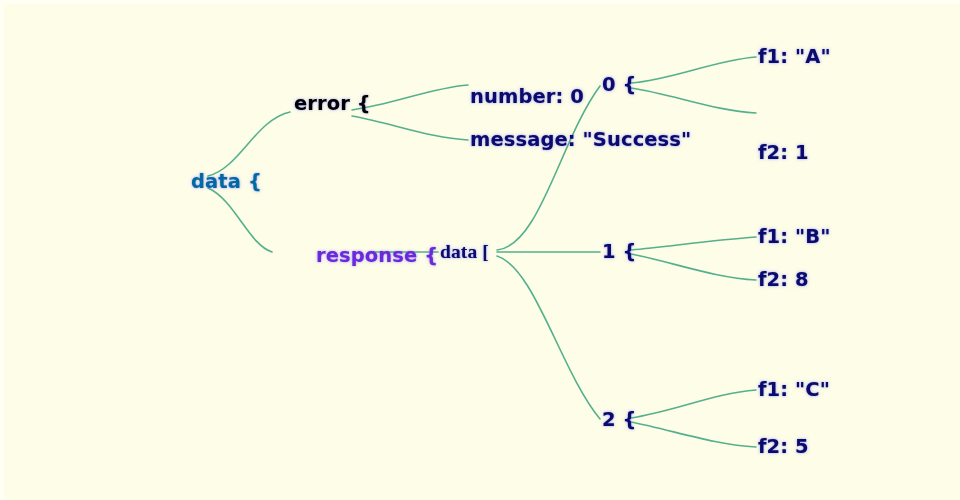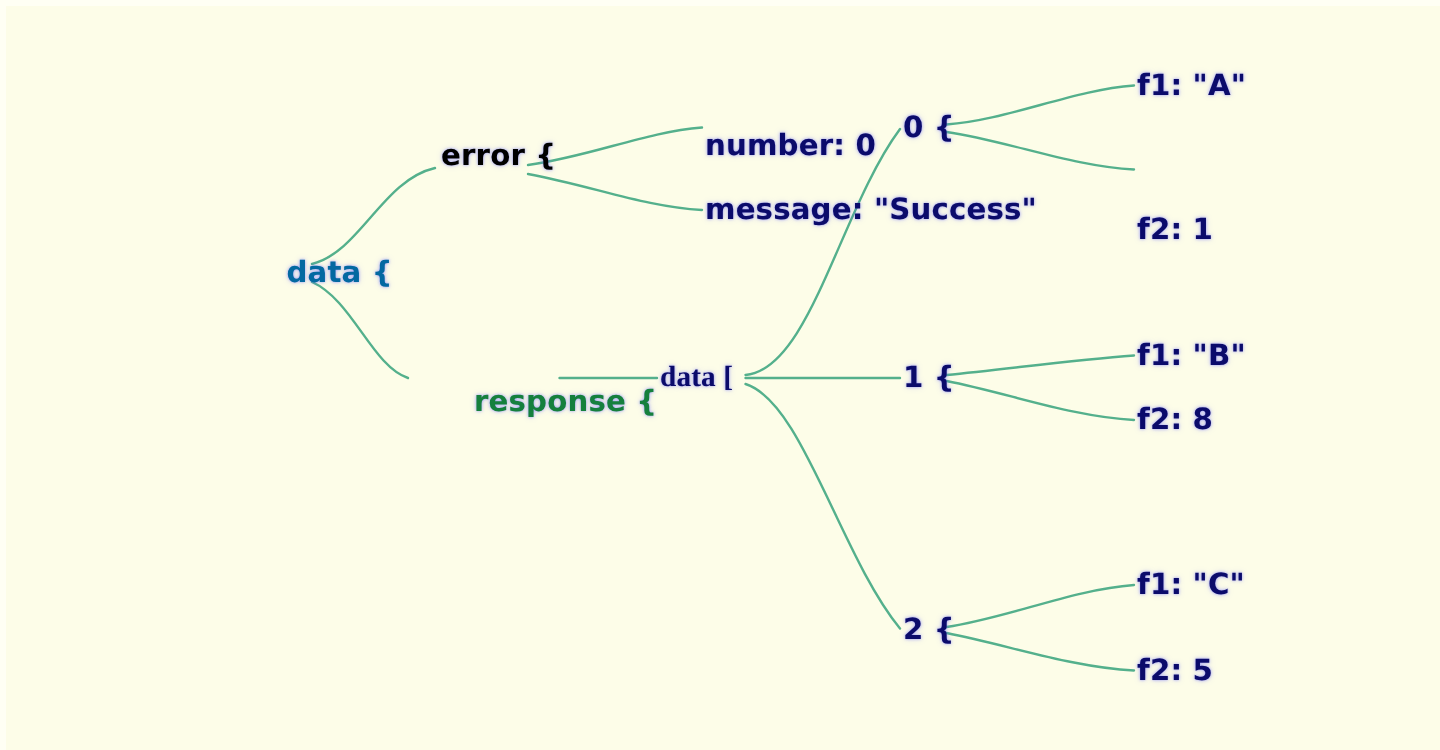--- a/index.html
+++ b/index.html
@@ -72,21 +72,21 @@
       <path class="edge" d="M 631 254 C 672 262 715 278 756 280" stroke="#54b08c"></path>
       <path class="edge" d="M 631 418 C 672 412 715 393 756 390" stroke="#54b08c"></path>
       <path class="edge" d="M 631 422 C 672 430 715 445 756 447" stroke="#54b08c"></path>
     </svg>
 
   <div id="nodes">
       <div class="node-label" style="left: 147px; top: 182px; color: #0369a1; margin-left: 44px;">data {</div>
       <div class="node-label" style="left: 294px; top: 104px; color: #000000;">error {</div>
       <div class="node-label" style="left: 470px; top: 85px; color: rgb(11, 11, 107); margin-top: 12px;">number: 0</div>
       <div class="node-label" style="left: 470px; top: 140px; color: rgb(11, 11, 107);">message: "Success"</div>
-      <div class="node-label" style="left: 274px; top: 268px; color: #15803d; padding-left: 42px;">response {</div>
+      <div class="node-label" style="left: 274px; top: 256px; color: #6d28d9; padding-left: 42px;">response {</div>
       <div class="node-label" style="left: 440px; top: 252px; color: rgb(11, 11, 107); font-family: Liberation Serif, serif;">data [</div>
       <div class="node-label" style="left: 602px; top: 85px; color: rgb(11, 11, 107);">0 {</div>
       <div class="node-label" style="left: 602px; top: 252px; color: rgb(11, 11, 107);">1 {</div>
       <div class="node-label" style="left: 602px; top: 420px; color: rgb(11, 11, 107);">2 {</div>
       <div class="node-label" style="left: 758px; top: 57px; color: rgb(11, 11, 107);">f1: "A"</div>
       <div class="node-label" style="left: 758px; top: 113px; color: rgb(11, 11, 107); margin-top: 40px;">f2: 1</div>
       <div class="node-label" style="left: 758px; top: 237px; color: rgb(11, 11, 107);">f1: "B"</div>
       <div class="node-label" style="left: 758px; top: 280px; color: rgb(11, 11, 107);">f2: 8</div>
       <div class="node-label" style="left: 758px; top: 390px; color: rgb(11, 11, 107);">f1: "C"</div>
       <div class="node-label" style="left: 758px; top: 447px; color: rgb(11, 11, 107);">f2: 5</div>

